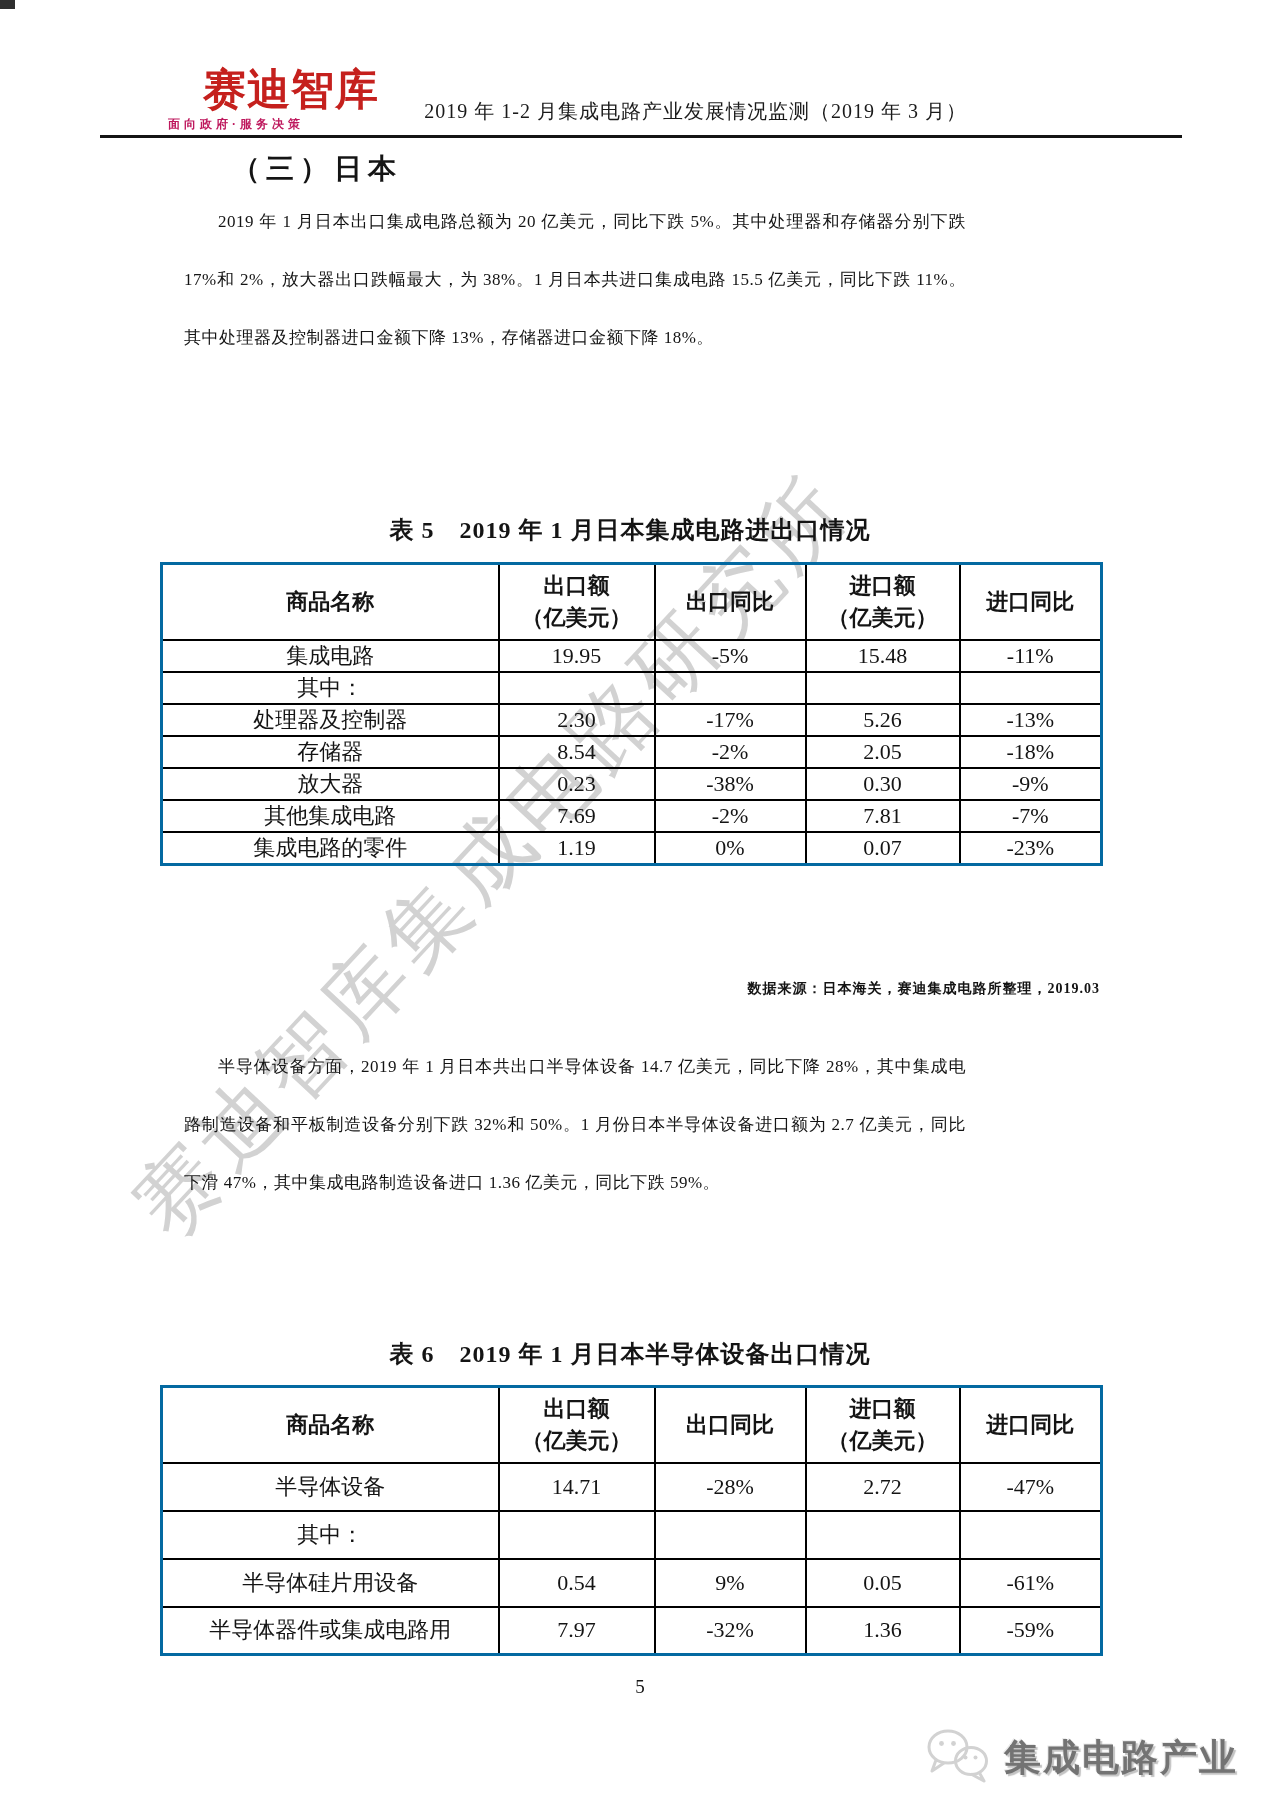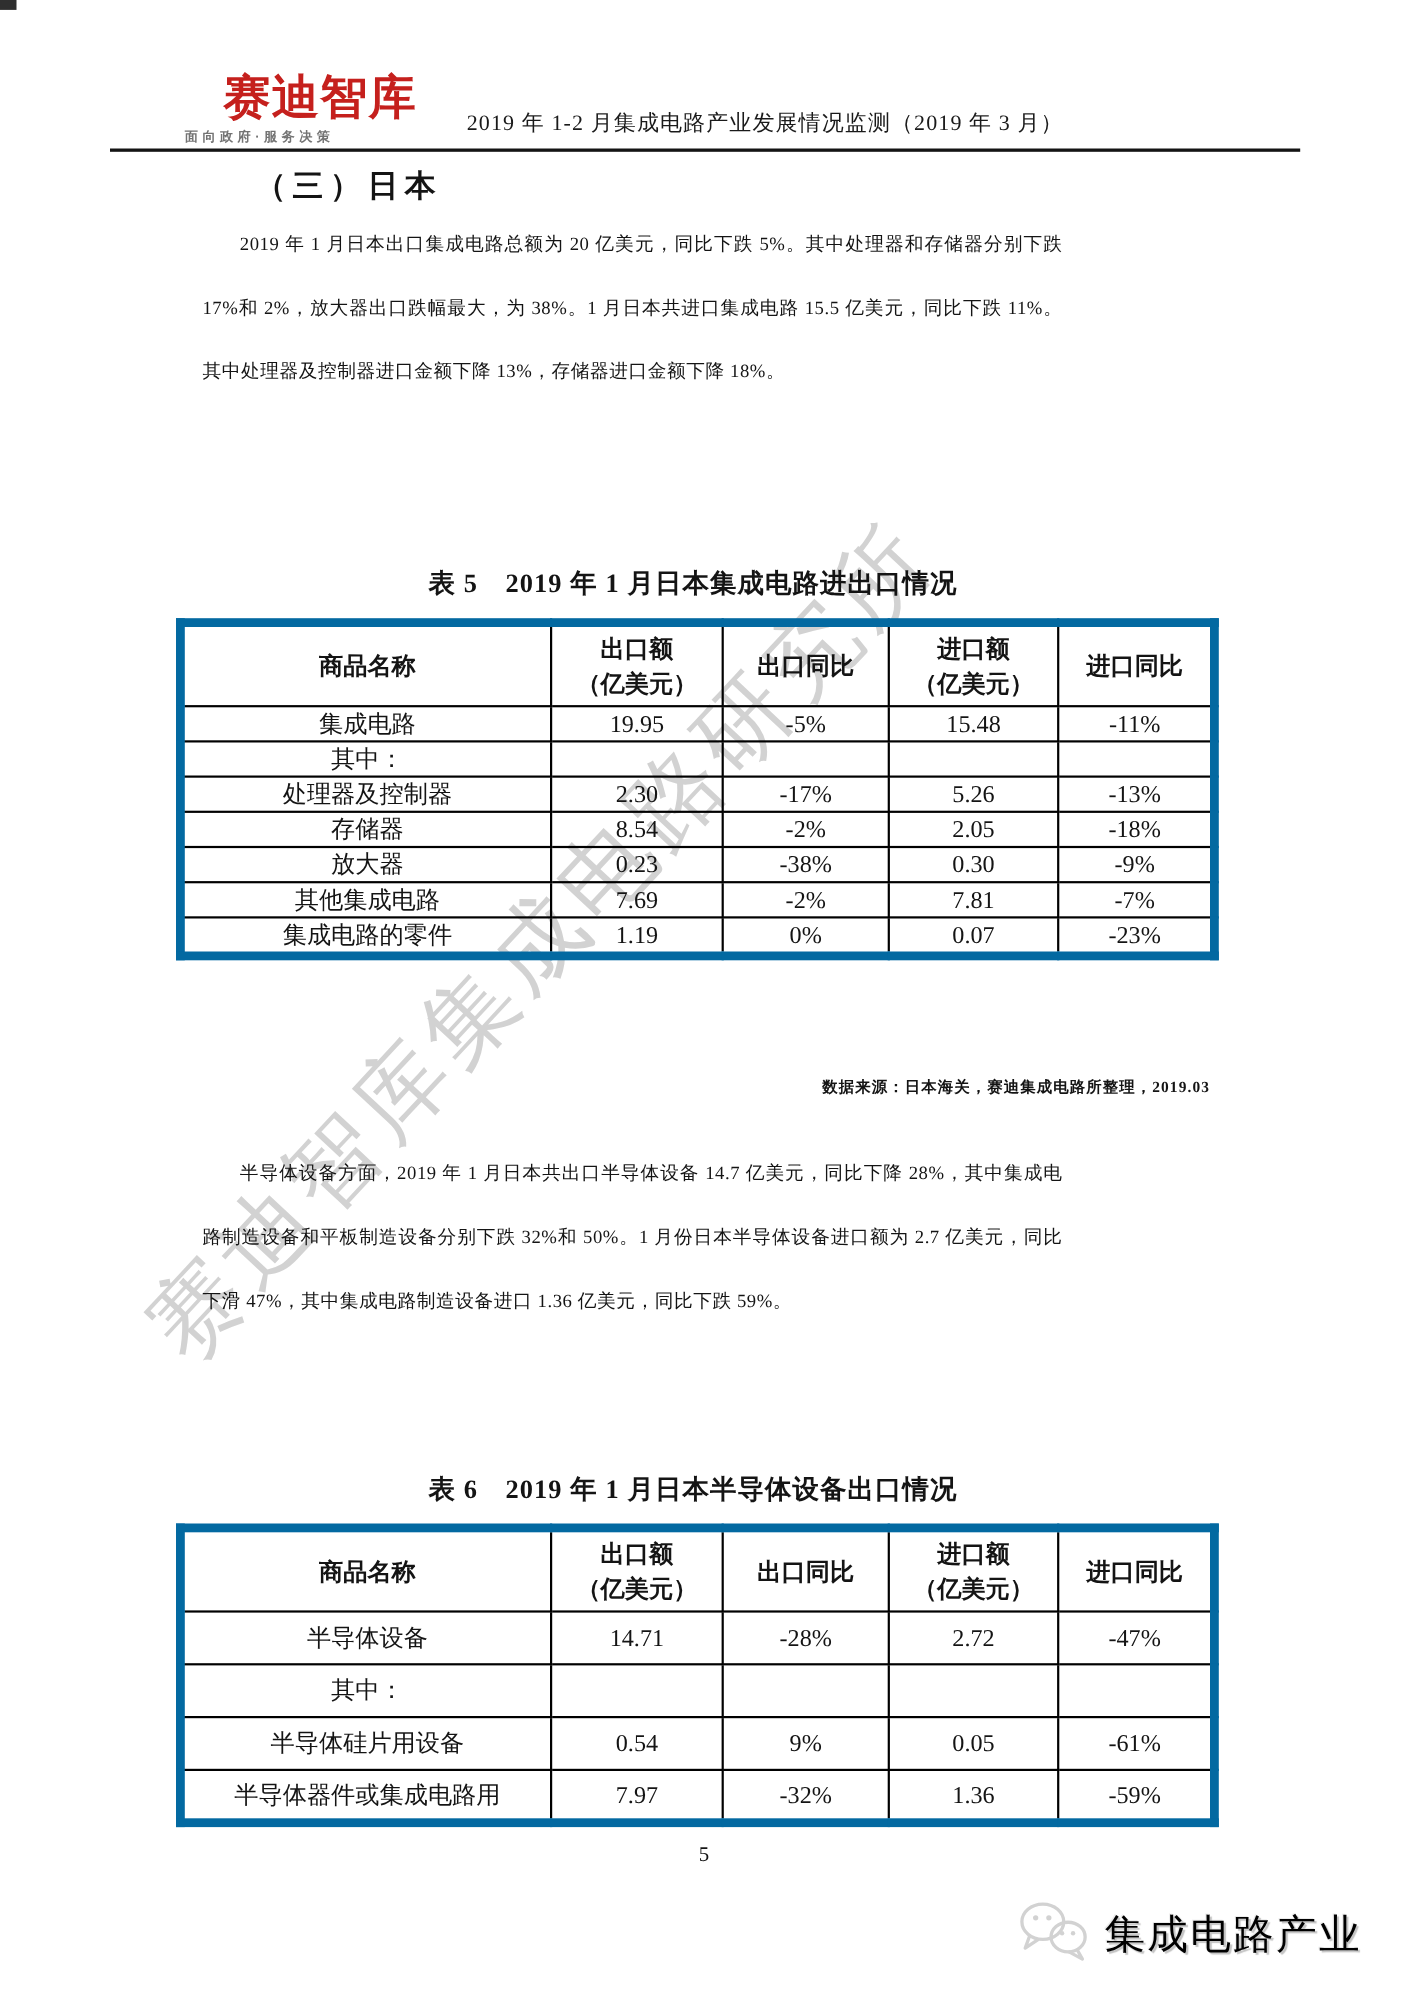--- a/index.html
+++ b/index.html
@@ -14,21 +14,21 @@
   
   .logo { position:absolute; left:168px; top:68px; }
   .logo-title{
     font-family:"Liberation Sans", sans-serif;
     font-size:43px; font-weight:900; color:#c5201d; line-height:1;
     letter-spacing:1px;
     margin-left:35px;
   }
   .logo-subtitle{
     margin-top:5px; font-family:"Liberation Sans", sans-serif;
-    font-size:12px; font-weight:bold; color:#737373; letter-spacing:4px;
+    font-size:12px; font-weight:bold; color:#be185d; letter-spacing:4px;
   }
   .doc-title{
     position:absolute; right:313px; top:98px;
     font-size:20px; color:#1a1a1a; letter-spacing:1px; white-space:nowrap;
   }
   .header-rule{ position:absolute; left:100px; top:135px; width:1082px; height:3px; background:#141414; }
 
   
   .watermark{
     position:absolute; left:150px; top:1165px; z-index:1;
@@ -55,21 +55,21 @@
   
   .tbl-caption{
     position:absolute; left:160px; width:940px; text-align:center;
     font-size:24px; font-weight:bold; letter-spacing:1px;
   }
   .cap5{ top:514px; }
   .cap6{ top:1338px; }
   table.data{
     position:absolute; left:160px; width:940px;
     border-collapse:collapse; table-layout:fixed;
-    border:8px solid #0369a1;
+    border:3px solid #0369a1;
   }
   .tbl5{ top:562px; }
   .tbl6{ top:1385px; }
   table.data th, table.data td{
     border:2px solid #000; text-align:center; vertical-align:middle;
     font-size:22px; overflow:hidden;
   }
   table.data th{ height:76px; font-weight:bold; }
   table.data th div{ line-height:32px; }
   .tbl5 td{ height:31px; }
@@ -81,22 +81,22 @@
     position:absolute; left:150px; top:980px; width:950px; text-align:right;
     font-size:14px; font-weight:bold; letter-spacing:1px;
   }
 
   
   .page-number{ position:absolute; left:0; top:1676px; width:1280px; text-align:center; font-size:19px; }
   .wechat-badge{
     position:absolute; right:42px; top:1728px; display:flex; align-items:center; gap:12px;
   }
   .wechat-badge .label{
-    font-family:"Liberation Sans", sans-serif; font-size:37px; font-weight:normal;
-    color:#000000; letter-spacing:2px;
+    font-family:"Liberation Sans", sans-serif; font-size:37px; font-weight:bold;
+    color:#737373; letter-spacing:2px;
     text-shadow:2px 2px 1px #c3c3c3, -1px -1px 0px #ececec;
   }
 </style>
 </head>
 <body>
 
 <div class="page">
 
   <div class="scan-corner"></div>
 

